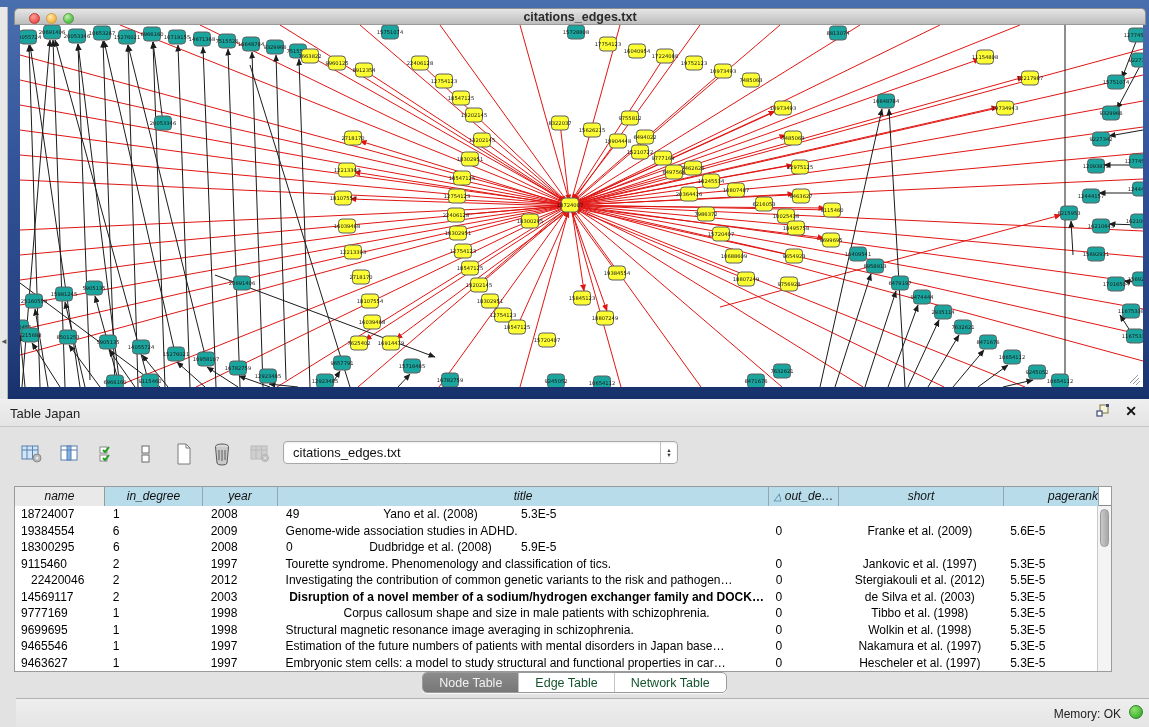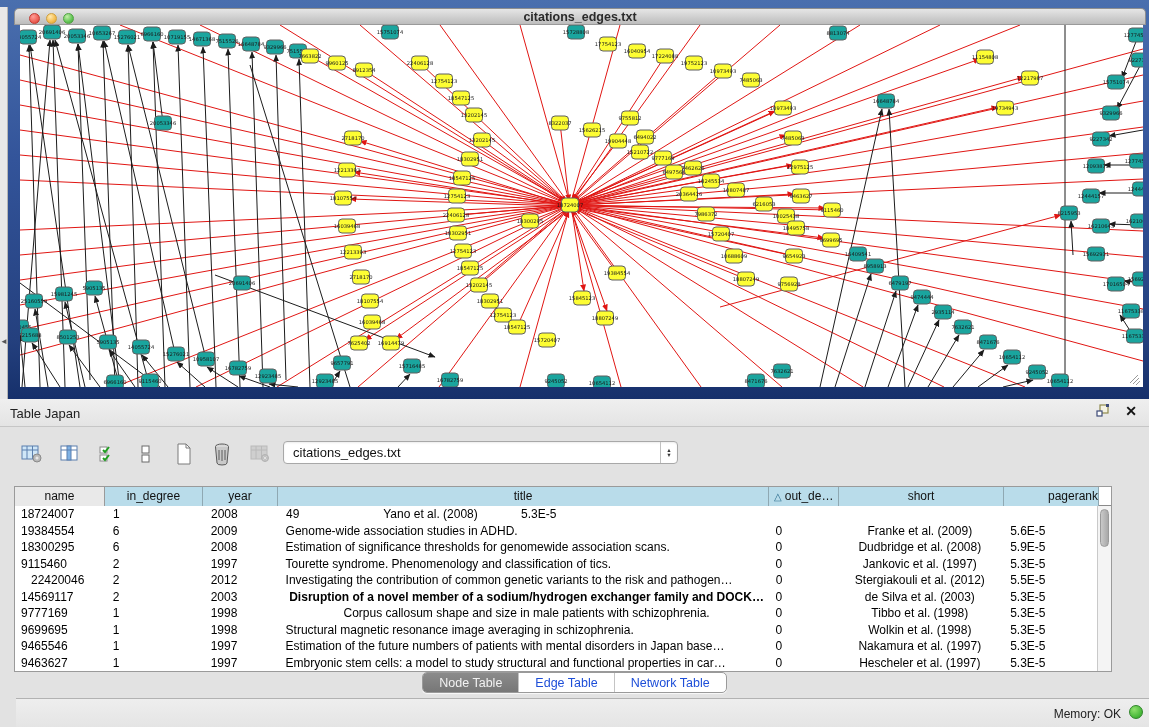--- a/index.html
+++ b/index.html
@@ -35,36 +35,36 @@
   .tbtn { width:28px; height:26px; display:flex; align-items:center; justify-content:center; cursor:pointer; border-radius:3px; }
   .fx { font-size:14px; color:#111; font-family:"Liberation Serif", serif; }
   .fx i { font-size:16px; }
   #combo { position:absolute; left:283px; top:42px; width:395px; height:23px; background:#fff; border:1px solid #a8a8a8;
     border-radius:4px; font-size:13px; color:#111; line-height:21px; padding-left:9px; cursor:pointer;
     box-shadow:inset 0 1px 2px rgba(0,0,0,0.08); }
   #combo-stepper { position:absolute; right:0; top:0; width:17px; height:21px; border-left:1px solid #c0c0c0;
     display:flex; flex-direction:column; align-items:center; justify-content:center; font-size:5.5px; color:#333; line-height:5px; }
 
   #table { position:absolute; left:14px; top:87px; width:1098px; height:186px; background:#fff; border:1px solid #9a9a9a; }
-  #thead { display:flex; height:19px; border-bottom:1px solid #8a8a8a; }
+  #thead { display:flex; height:19px; border-bottom:1px solid #8a8a8a;font-style:italic; }
   .th { height:19px; font-size:12px; color:#111; line-height:18px; background:#b9dcea; border-right:1px solid #8fa8b2;
     overflow:hidden; white-space:nowrap; cursor:pointer; }
   .th.gray { background:#e9e9e9; border-right:1px solid #9a9a9a; }
   .sort-tri { color:#2d6e8e; font-size:10px; margin-right:3px; }
   #tbody { position:absolute; left:0; top:19px; right:14px; bottom:0; overflow:hidden; }
   .tr { display:flex; height:16.5px; }
   .td { height:16.5px; font-size:12px; color:#000; line-height:16px; white-space:nowrap; overflow:hidden; text-overflow:clip; }
   #vscroll { position:absolute; right:0; top:19px; width:14px; bottom:0; background:#f4f4f4; border-left:1px solid #c9c9c9; cursor:pointer; }
   #vthumb { position:absolute; left:2px; top:3px; width:9px; height:38px; border-radius:5px;
     background:linear-gradient(90deg,#c9c9c9,#a8a8a8); border:1px solid #9a9a9a; cursor:grab; }
 
   #tabbar { position:absolute; left:0; top:273px; width:100%; height:26px; display:flex; justify-content:center; align-items:flex-start; }
   #segments { display:flex; height:21px; border:1px solid #9a9a9a; border-radius:5px; overflow:hidden; background:#fff;
     box-shadow:0 1px 1px rgba(255,255,255,0.8); }
-  .seg { padding:0 16px; font-size:12.5px; line-height:20px; color:#1d4ed8; cursor:pointer; border-left:1px solid #c4c4c4; }
+  .seg { padding:0 16px; font-size:12.5px; line-height:20px; color:#14532d; cursor:pointer; border-left:1px solid #c4c4c4; }
   .seg:first-child { border-left:none; }
   .seg.sel { background:linear-gradient(#8b8b8b,#777777); color:#f2f2f2; border-left:none; }
 
   #statusbar { position:absolute; left:16px; top:299px; width:100%; height:37px; background:linear-gradient(#eeeeee,#e2e2e2); border-top:1px solid #b2b2b2; }
   #statusbar .vdiv { position:absolute; right:14px; top:4px; bottom:4px; width:1px; background:#c6c6c6; }
   #memory-label { position:absolute; right:44px; top:8px; font-size:12px; color:#222; }
   #memory-dot { position:absolute; right:22px; top:6px; width:14px; height:14px; border-radius:50%;
     background:radial-gradient(circle at 35% 30%, #8fe06c, #49b93a 65%, #2f9426); border:1px solid #2e8528; }
 </style>
 </head>
@@ -869,21 +869,20 @@
             <div class="td" style="width: 75px; text-align: left; padding-left: 8px;">2009</div>
             <div class="td" style="width: 491px; text-align: left; padding-left: 8px;">Genome-wide association studies in ADHD.</div>
             <div class="td" style="width: 70px; text-align: left; padding-left: 8px;">0</div>
             <div class="td" style="width: 165px; text-align: center; padding-left: 0px;">Franke et al. (2009)</div>
             <div class="td" style="width: 95px; text-align: left; padding-left: 8px;">5.6E-5</div>
           </div>
           <div class="tr">
             <div class="td" style="width: 90px; text-align: left; padding-left: 6px;">18300295</div>
             <div class="td" style="width: 98px; text-align: left; padding-left: 8px;">6</div>
             <div class="td" style="width: 75px; text-align: left; padding-left: 8px;">2008</div>
-            <div class="td" style="width: 491px; text-align: left; padding-left: 8px;">Estimation of significance thresholds for genomewide association scans.</div>
             <div class="td" style="width: 70px; text-align: left; padding-left: 8px;">0</div>
             <div class="td" style="width: 165px; text-align: center; padding-left: 0px;">Dudbridge et al. (2008)</div>
             <div class="td" style="width: 95px; text-align: left; padding-left: 8px;">5.9E-5</div>
           </div>
           <div class="tr">
             <div class="td" style="width: 90px; text-align: left; padding-left: 6px;">9115460</div>
             <div class="td" style="width: 98px; text-align: left; padding-left: 8px;">2</div>
             <div class="td" style="width: 75px; text-align: left; padding-left: 8px;">1997</div>
             <div class="td" style="width: 491px; text-align: left; padding-left: 8px;">Tourette syndrome. Phenomenology and classification of tics.</div>
             <div class="td" style="width: 70px; text-align: left; padding-left: 8px;">0</div>

